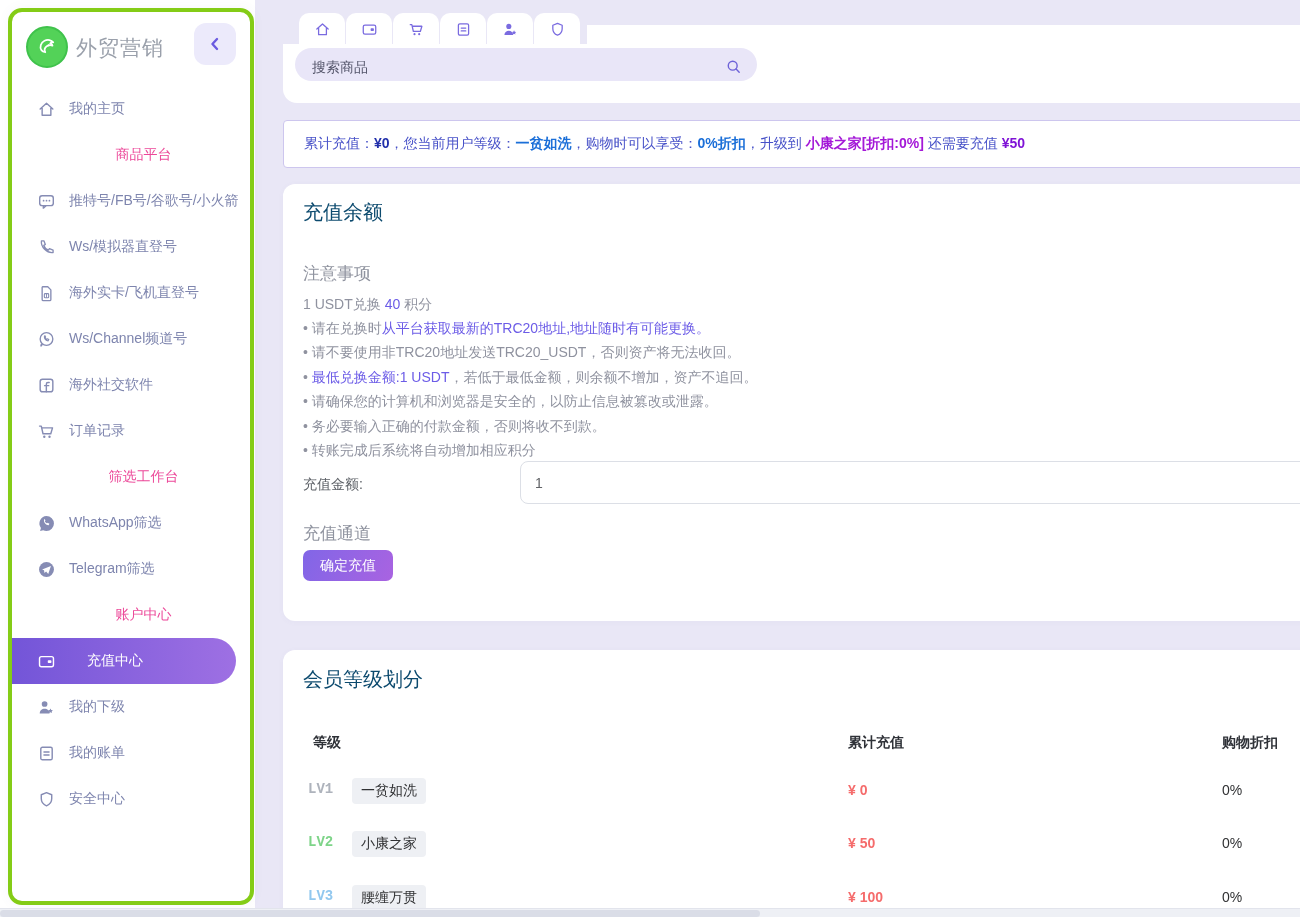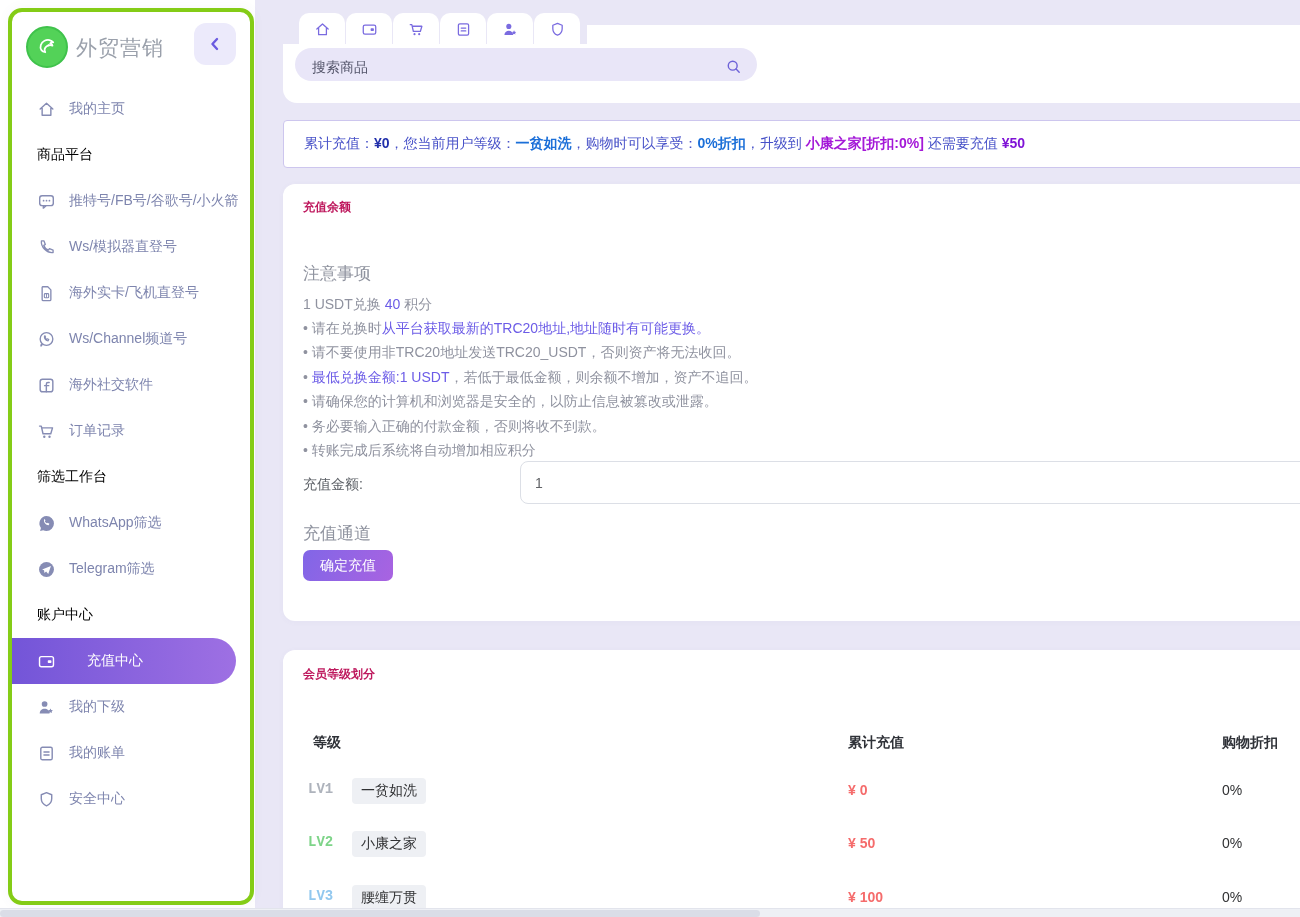--- a/index.html
+++ b/index.html
@@ -26,21 +26,21 @@
   }
   .logo-title { position:absolute; left:64px; top:22px; font-size:21px; color:#9aa0ab; letter-spacing:1px; }
   .collapse-btn {
     position:absolute; right:14px; top:11px; width:42px; height:42px; border-radius:12px;
     background:#eceafb; display:flex; align-items:center; justify-content:center; cursor:pointer;
   }
   .menu { padding-top:2px; }
   .menu-item, .menu-section { height:46px; display:flex; align-items:center; padding-left:25px; font-size:14px; }
   .menu-item { color:#7e85ae; cursor:pointer; }
   .menu-item .mi { width:19px; height:19px; margin-right:13px; color:#868cb4; flex:0 0 auto; }
-  .menu-section { color:#000000; }
+  .menu-section { color:#ec4899;justify-content:center; }
   .menu-item.active {
     background:linear-gradient(90deg,#7355d8 0%,#9e70e3 100%);
     border-radius:0 23px 23px 0; margin-right:14px; color:#fff;gap:18px;
   }
   .menu-item.active .mi { color:#fff; }
 
   
   .header-card { position:absolute; left:283px; top:25px; width:1035px; height:78px; background:#fff; border-radius:14px; z-index:1; }
   .tab-notch { position:absolute; left:283px; top:25px; width:304px; height:19px; background:#e9e7f6; z-index:2; }
   .top-tab {
@@ -67,21 +67,21 @@
   }
   .notice b.amt0 { color:#2230ab; }
   .notice b.lvl, .notice b.disc { color:#1b6fd8; }
   .notice b.next { color:#a418d8; }
   .notice b.need { color:#7f13d6; }
 
   
   .card { position:absolute; left:283px; width:1035px; background:#fff; border-radius:12px; box-shadow:0 1px 6px rgba(100,100,150,.04); z-index:1; }
   .card-recharge { top:184px; height:437px; }
   .card-levels { top:650px; height:290px; }
-  .card h2 { position:absolute; left:20px; font-size:12px; font-weight:700; color:#be185d; }
+  .card h2 { position:absolute; left:20px; font-size:20px; font-weight:400; color:#0c4a6e; }
   .sub-title { position:absolute; left:20px; font-size:17px; color:#8f939f; font-weight:400; }
 
   .rate-line { position:absolute; left:20px; top:112px; font-size:14px; color:#8f929f; }
   .rate-line .hl { color:#6c5ce7; }
   .notes { position:absolute; left:20px; top:132px; list-style:none; }
   .notes li { line-height:24.4px; font-size:14px; color:#8f929f; }
   .notes li::before { content:"• "; color:#8f929f; }
   .notes .hl { color:#6c5ce7; }
 
   .amount-label { position:absolute; left:20px; top:292px; font-size:14px; color:#5c6066; }

